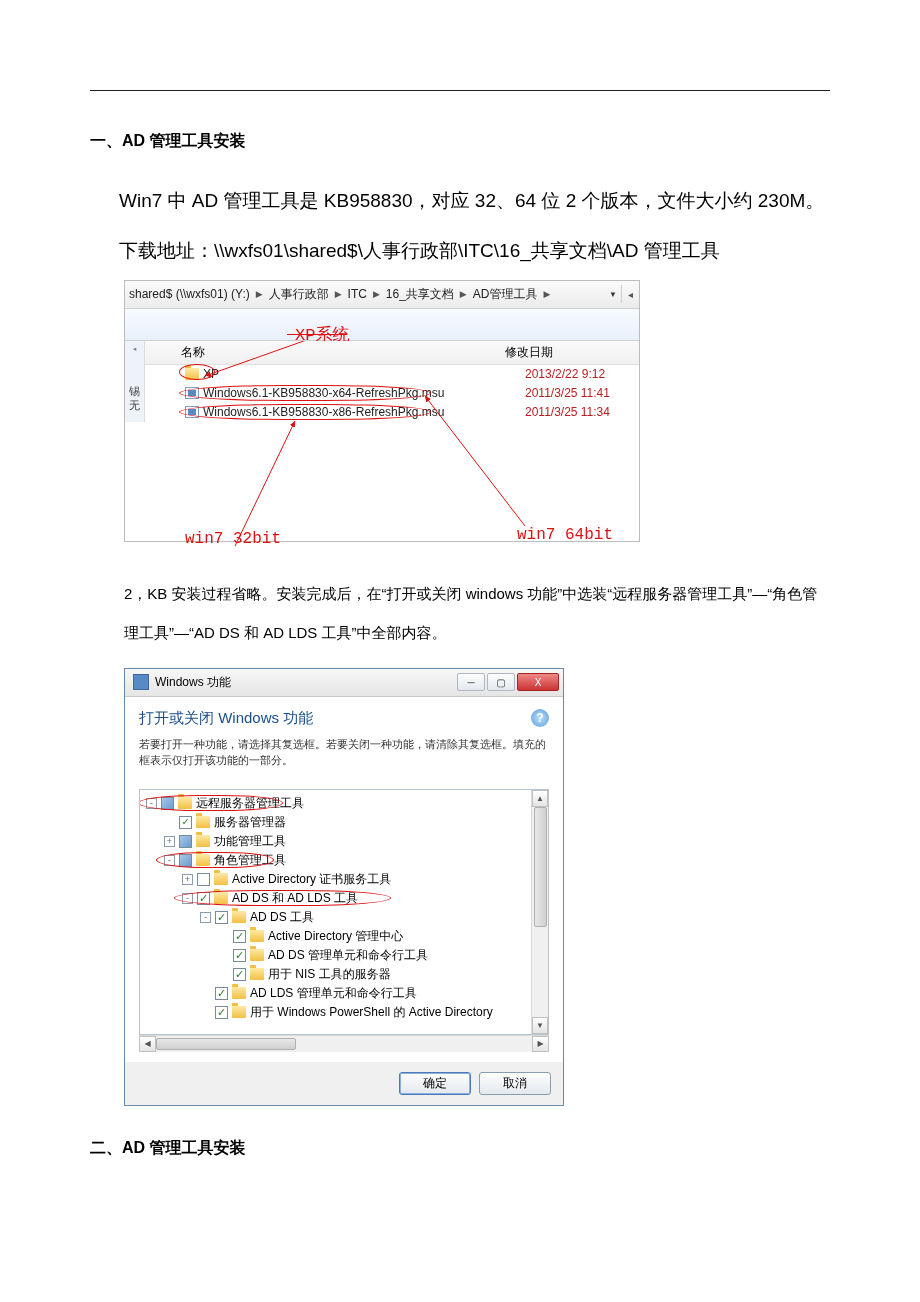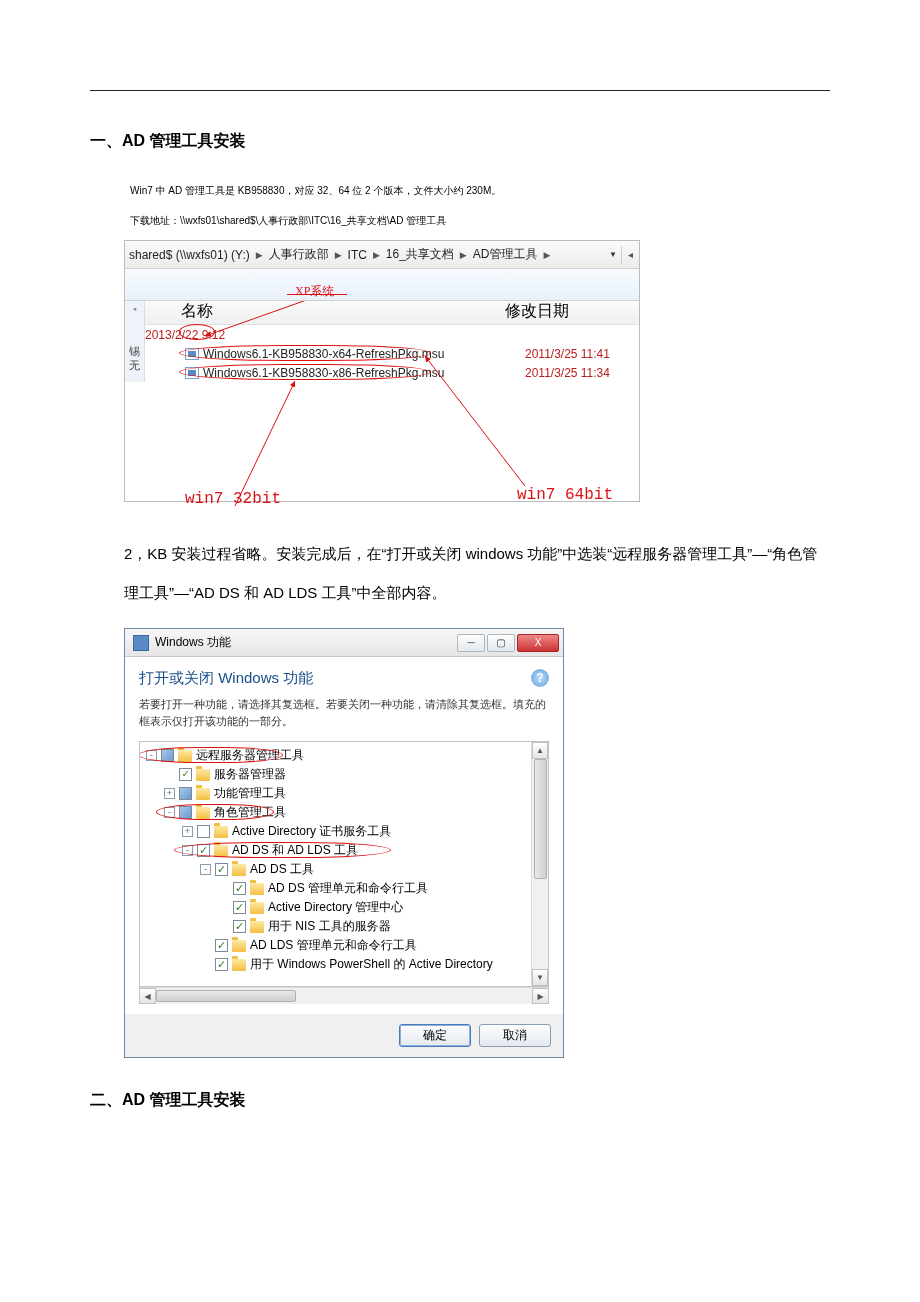--- a/index.html
+++ b/index.html
@@ -1,38 +1,38 @@
 <!DOCTYPE html>
 <html><head>
 <meta charset="utf-8">
 <style>
   * { margin: 0; padding: 0; box-sizing: border-box; }
   body { background: #fff; font-family: "Microsoft YaHei", SimSun, sans-serif; width: 920px; }
   .page { padding: 90px 90px 60px 90px; }
   .hr-top { border: none; border-top: 1px solid #222; margin-bottom: 40px; }
   .h1 { font-weight: bold; font-size: 16px; margin-bottom: 28px; }
-  .body { font-size: 10px; line-height: 2.2; margin-left: 40px; margin-bottom: 8px; }
+  .body { font-size: 19px; line-height: 2.2; margin-left: 29px; margin-bottom: 8px; }
   .body2 { font-size: 15px; line-height: 2.6; margin-left: 34px; margin-bottom: 16px; }
   
   .explorer { margin-left: 34px; width: 516px; border: 1px solid #bcbcbc; background: #fff; position: relative; font-family: "Segoe UI", Tahoma, sans-serif; }
   .bc-bar { display: flex; align-items: center; height: 28px; border-bottom: 1px solid #d0d0d0; background: linear-gradient(#fafafa,#ececec); font-size: 12px; }
   .bc-bar .seg { padding: 0 4px; color: #222; }
   .bc-bar .arr { color: #555; font-size: 9px; padding: 0 2px; }
   .bc-right { margin-left: auto; display: flex; align-items: center; gap: 4px; padding-right: 4px; }
   .bc-drop { color: #333; font-size: 8px; }
   .bc-split { width: 1px; height: 18px; background: #ccc; }
   .xp-bar { height: 32px; border-bottom: 1px solid #d0d0d0; background: linear-gradient(#f7fbff,#e8f0fb); position: relative; }
-  .xp-label { position: absolute; left: 170px; top: 14px; font-family: Liberation Serif, serif; color: #d11; font-size: 12px; }
+  .xp-label { position: absolute; left: 170px; top: 14px; font-family: Liberation Mono, monospace; color: #d11; font-size: 17px; }
   .xp-underline { position: absolute; left: 162px; top: 25px; width: 60px; height: 0; border-top: 1px solid #d11; }
   .list-wrap { display: flex; }
   .side { width: 20px; background: #eef3fa; border-right: 1px solid #dcdcdc; font-size: 11px; color: #444; padding-top: 4px; display:flex;flex-direction:column;align-items:center;gap:2px;}
   .side .tri { font-size: 7px; color: #888;}
   .side .side-row{display:flex;flex-direction:column;align-items:center;line-height:1.1;}
   .list { flex: 1; }
-  .hdr { display: flex; border-bottom: 1px solid #e0e0e0; background: linear-gradient(#fafafa,#f0f0f0); height: 24px; font-size: 16px; }
+  .hdr { display: flex; border-bottom: 1px solid #e0e0e0; background: linear-gradient(#fafafa,#f0f0f0); height: 24px; align-items: center; font-size: 12px; }
   .col-name { flex: 0 0 360px; padding-left: 36px; }
   .col-date { flex: 1; }
   .row { display: flex; align-items: center; height: 19px; font-size: 12px; color: #222; position: relative; }
   .row .nm { flex: 0 0 380px; padding-left: 40px; display:flex;align-items:center;gap:4px;}
   .row .dt { flex: 1; color: #b91c1c; }
   .ficon { width: 14px; height: 12px; display: inline-block; }
   .folder { background: linear-gradient(#fde9a5,#f3bf42); border-radius: 1px; position: relative; }
   .folder::before { content:""; position:absolute; top:-3px; left:0; width:6px; height:3px; background:#f3bf42; border-radius:1px 1px 0 0;}
   .msu { background: #fff; border: 1px solid #7aa0c4; position: relative; }
   .msu::after{content:"";position:absolute;left:2px;top:2px;width:8px;height:6px;background:#5a8ac6;}
@@ -46,21 +46,21 @@
   
   .wf { margin-left: 34px; width: 440px; border: 1px solid #6b8aa8; background: #f0f0f0; font-family: "Segoe UI", Tahoma, sans-serif; font-size: 12px; }
   .wf-title { height: 28px; background: linear-gradient(#f7f7f7,#e5e5e5); display:flex; align-items:center; padding: 0 4px 0 8px; border-bottom:1px solid #c8c8c8;}
   .wf-title .ic{width:16px;height:16px;background:#5a8ac6;border:1px solid #3a6a9e;margin-right:6px;}
   .wf-title .sp{flex:1;}
   .wf-title .btn{width:28px;height:18px;border:1px solid #aeb7c0;background:linear-gradient(#fdfdfd,#e4e9ee);display:flex;align-items:center;justify-content:center;margin-left:2px;font-size:10px;color:#333;border-radius:2px;}
   .wf-title .btn-x{background:linear-gradient(#e88,#c33);color:#fff;border-color:#a22;width:42px;}
   .wf-body{background:#fff;padding:12px 14px 10px;}
   .wf-h{color:#1a4f8a;font-size:15px;margin-bottom:8px;display:flex;align-items:flex-start;}
   .wf-help{width:18px;height:18px;border-radius:50%;background:radial-gradient(#bde0ff,#5a9cd6);color:#fff;display:flex;align-items:center;justify-content:center;font-weight:bold;margin-left:auto;font-size:12px;}
-  .wf-desc{color:#333;font-size:11px;line-height:1.5;margin-bottom:12px;}
+  .wf-desc{color:#333;font-size:11px;line-height:1.5;margin-bottom:20px;}
   .tree-box{border:1px solid #b8c4d0;height:246px;background:#fff;position:relative;display:flex;}
   .tree{flex:1;padding:4px 0;overflow:hidden;}
   .scrollbar{width:17px;background:#f0f0f0;border-left:1px solid #dadada;position:relative;}
   .scrollbar .sbtn{height:17px;background:linear-gradient(#fff,#e4e4e4);border:1px solid #c0c0c0;display:flex;align-items:center;justify-content:center;font-size:8px;color:#555;}
   .scrollbar .thumb{position:absolute;left:2px;width:13px;background:linear-gradient(90deg,#e8e8e8,#cfcfcf);border:1px solid #b0b0b0;border-radius:2px;}
   .tnode{display:flex;align-items:center;height:19px;white-space:nowrap;}
   .exp{width:11px;height:11px;border:1px solid #8a9cb0;color:#5a6a80;font-size:9px;line-height:9px;text-align:center;margin-right:4px;background:#fff;flex-shrink:0;}
   .exp-sp{width:11px;margin-right:4px;flex-shrink:0;}
   .chk{width:13px;height:13px;border:1px solid #7a8a9a;background:#fff;margin-right:4px;flex-shrink:0;display:flex;align-items:center;justify-content:center;}
   .chk.f{background:linear-gradient(135deg,#a8c8e8,#6a9ad0);}
@@ -120,20 +120,24 @@
           <div class="side-row">
               <span>无</span>
             </div>
         </div>
         <div class="list">
           <div class="hdr">
             <div class="col-name">名称</div>
             <div class="col-date">修改日期</div>
           </div>
           <div class="row">
+            <div class="nm">
+                <span class="ficon folder"></span>
+                <span>XP</span>
+              </div>
             <div class="dt">2013/2/22 9:12</div>
             <div class="circle-xp"></div>
           </div>
           <div class="row">
             <div class="nm">
                 <span class="ficon msu"></span>
                 <span>Windows6.1-KB958830-x64-RefreshPkg.msu</span>
               </div>
             <div class="dt">2011/3/25 11:41</div>
             <div class="circle-file"></div>
@@ -226,27 +230,27 @@
             <div class="tnode" style="padding-left: 60px; position: relative;">
               <span class="exp">-</span>
               <span class="chk c"></span>
               <span class="fico fico-folder"></span>
               <span>AD DS 工具</span>
             </div>
             <div class="tnode" style="padding-left: 78px; position: relative;">
               <span class="exp-sp"></span>
               <span class="chk c"></span>
               <span class="fico fico-folder"></span>
+              <span>Active Directory 管理中心</span>
+            </div>
+            <div class="tnode" style="padding-left: 78px; position: relative;">
+              <span class="exp-sp"></span>
+              <span class="chk c"></span>
+              <span class="fico fico-folder"></span>
               <span>AD DS 管理单元和命令行工具</span>
-            </div>
-            <div class="tnode" style="padding-left: 78px; position: relative;">
-              <span class="exp-sp"></span>
-              <span class="chk c"></span>
-              <span class="fico fico-folder"></span>
-              <span>Active Directory 管理中心</span>
             </div>
             <div class="tnode" style="padding-left: 78px; position: relative;">
               <span class="exp-sp"></span>
               <span class="chk c"></span>
               <span class="fico fico-folder"></span>
               <span>用于 NIS 工具的服务器</span>
             </div>
             <div class="tnode" style="padding-left: 60px; position: relative; align-items: center;">
               <span class="exp-sp"></span>
               <span class="chk c"></span>

